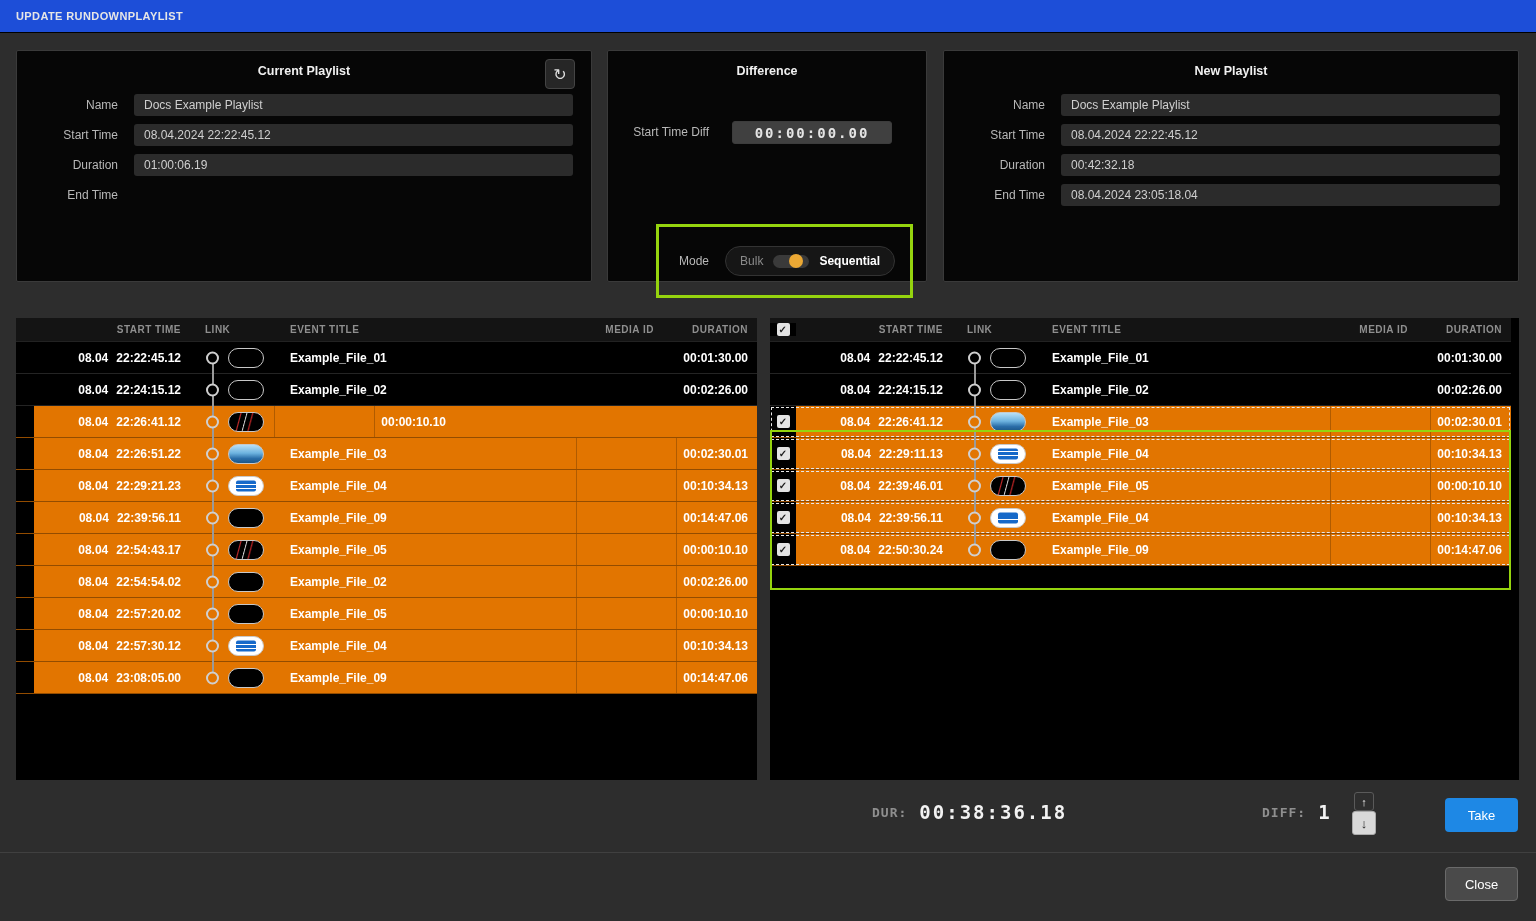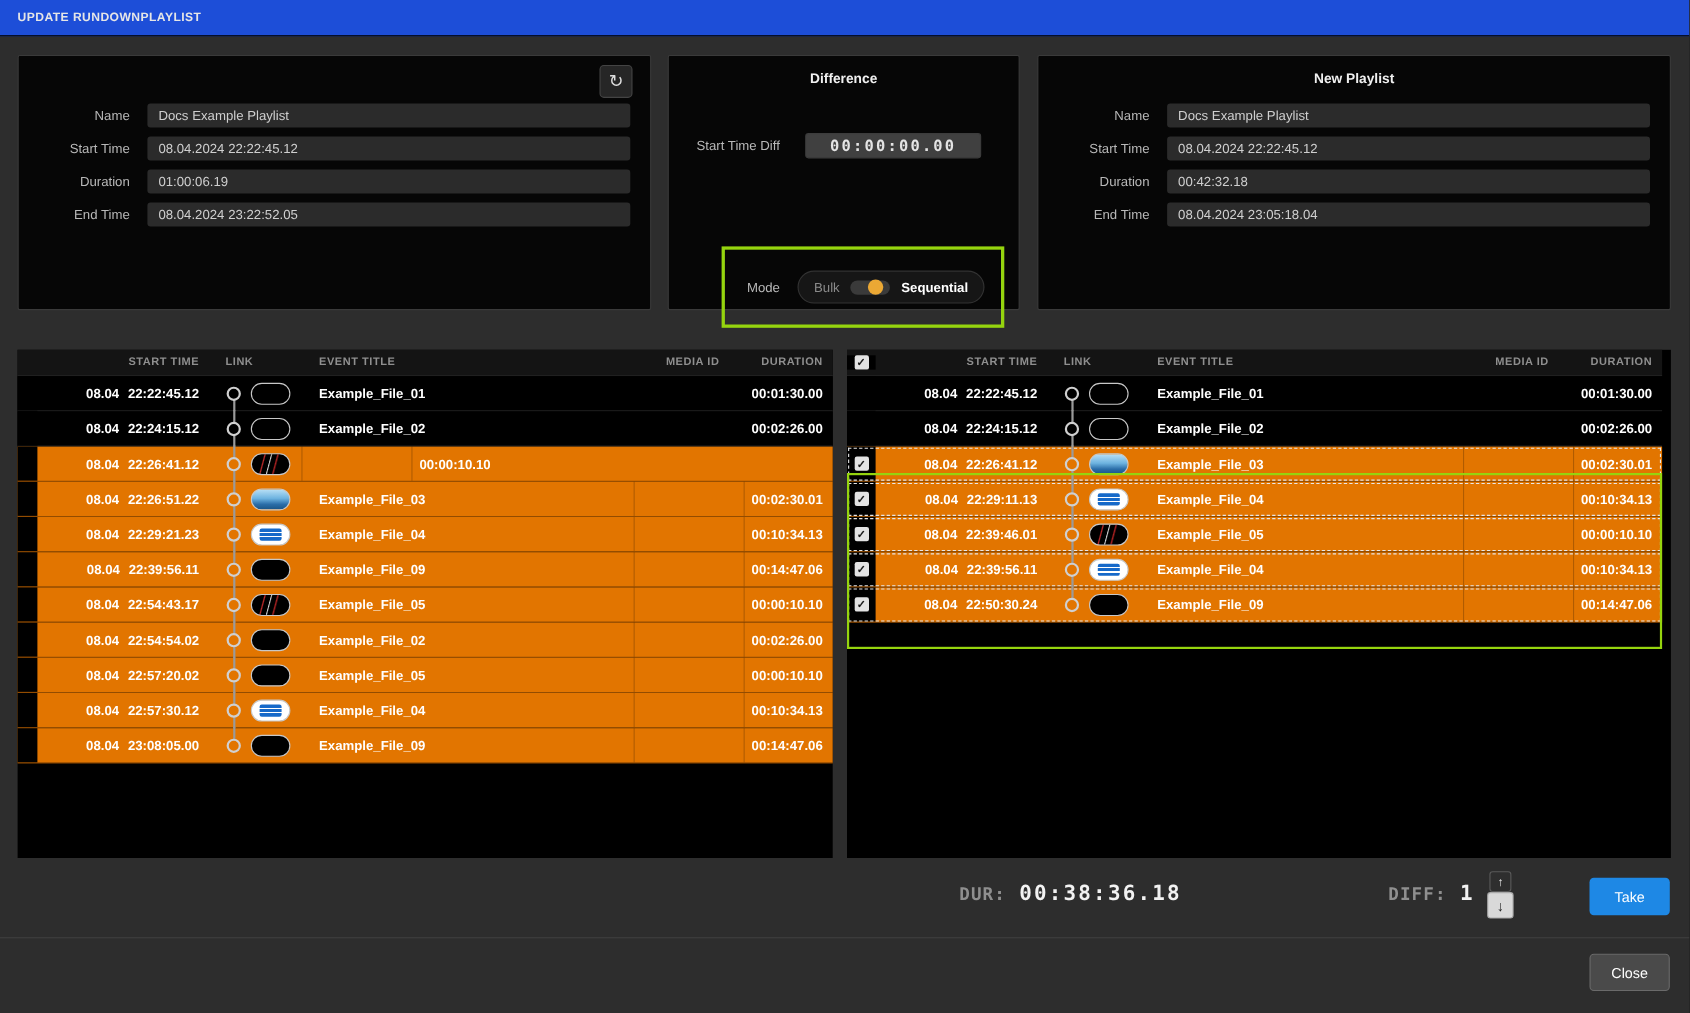--- a/index.html
+++ b/index.html
@@ -83,21 +83,21 @@
   .cb { width:13px; height:13px; background:#e3e3e3; border-radius:2px; display:flex; align-items:center;
     justify-content:center; color:#1a1a1a; font-size:10px; font-weight:bold; cursor:pointer; }
   .cb::after { content:"\2713"; }
   .green-box { position:absolute; left:0; top:88px; width:741px; height:160px; border:2px solid #95d40e;
     pointer-events:none; z-index:5; }
 
   
   .lcd-txt { font-family:"DejaVu Sans Mono", monospace; }
   #dur-group { position:absolute; left:872px; top:801px; display:flex; align-items:center; gap:12px; }
   #diff-group { position:absolute; left:1262px; top:801px; display:flex; align-items:center; gap:12px; }
-  .lcd-label { color:#8f8f8f; font-size:16px; letter-spacing:1px; font-weight:bold; }
+  .lcd-label { color:#8f8f8f; font-size:13px; letter-spacing:1px; font-weight:bold; }
   .lcd-value { color:#f2f2f2; font-size:19px; font-weight:bold; letter-spacing:2px; }
   #scroll-top { position:absolute; left:1354px; top:792px; width:20px; height:19px; background:#2e2e2e;
     border:1px solid #5a5a5a; border-radius:3px; color:#eee; font-size:11px; display:flex; align-items:center;
     justify-content:center; cursor:pointer; z-index:6; }
   #scroll-bottom { position:absolute; left:1352px; top:811px; width:24px; height:24px; background:#d9d9d9;
     border:1px solid #aaa; border-radius:3px; color:#222; font-size:13px; display:flex; align-items:center;
     justify-content:center; cursor:pointer; z-index:6; }
   #take-btn { position:absolute; left:1445px; top:798px; width:73px; height:34px; background:#1e88e5; border:none;
     border-radius:4px; color:#fff; font-size:13px; cursor:pointer; font-family:inherit; }
   #footer-divider { position:absolute; left:0; top:852px; width:1536px; height:1px; background:#404040; }
@@ -107,38 +107,38 @@
 </head>
 <body>
 
 <div id="app">
 
   <div id="titlebar">
     <span class="t">UPDATE RUNDOWNPLAYLIST</span>
   </div>
 
   <section class="panel p-current">
+    <h2 class="panel-title">Current Playlist</h2>
     <button class="refresh-btn">
       <span>↻</span>
     </button>
     <div class="frow f0">
       <label>Name</label>
       <div class="fval">Docs Example Playlist</div>
     </div>
     <div class="frow f1">
       <label>Start Time</label>
       <div class="fval">08.04.2024  22:22:45.12</div>
     </div>
     <div class="frow f2">
       <label>Duration</label>
       <div class="fval">01:00:06.19</div>
     </div>
     <div class="frow f3">
       <label>End Time</label>
-      <div class="fval">08.04.2024  23:22:52.05</div>
     </div>
   </section>
 
   <section class="panel p-diff">
     <h2 class="panel-title">Difference</h2>
     <div class="drow d0">
       <label>Start Time Diff</label>
       <div class="lcd">00:00:00.00</div>
     </div>
     <div class="mode-box">

